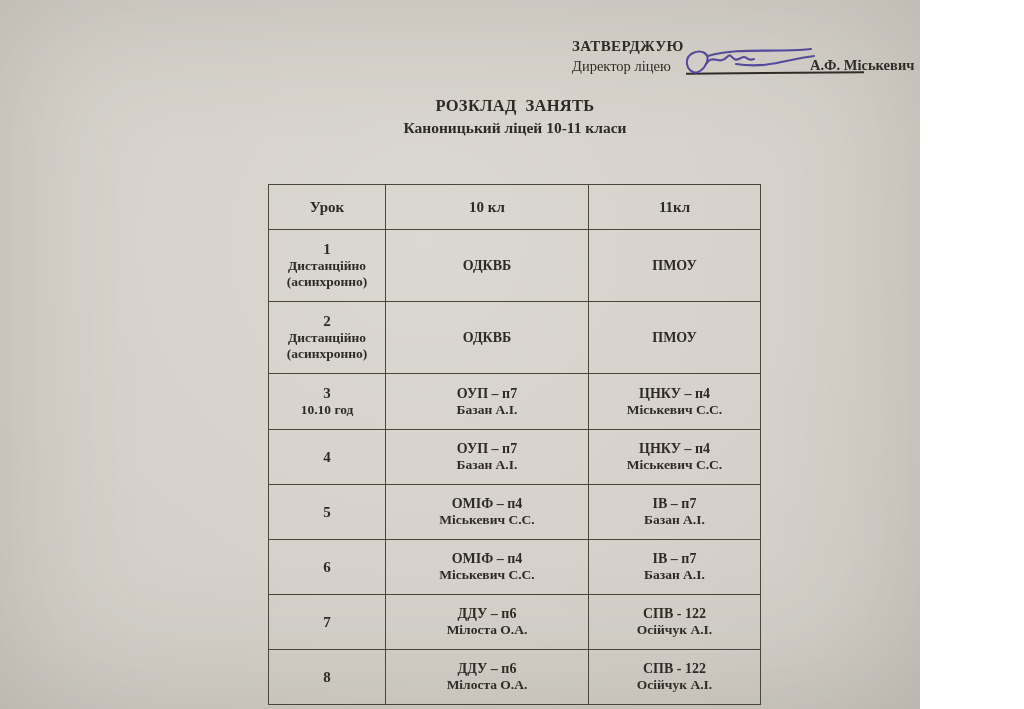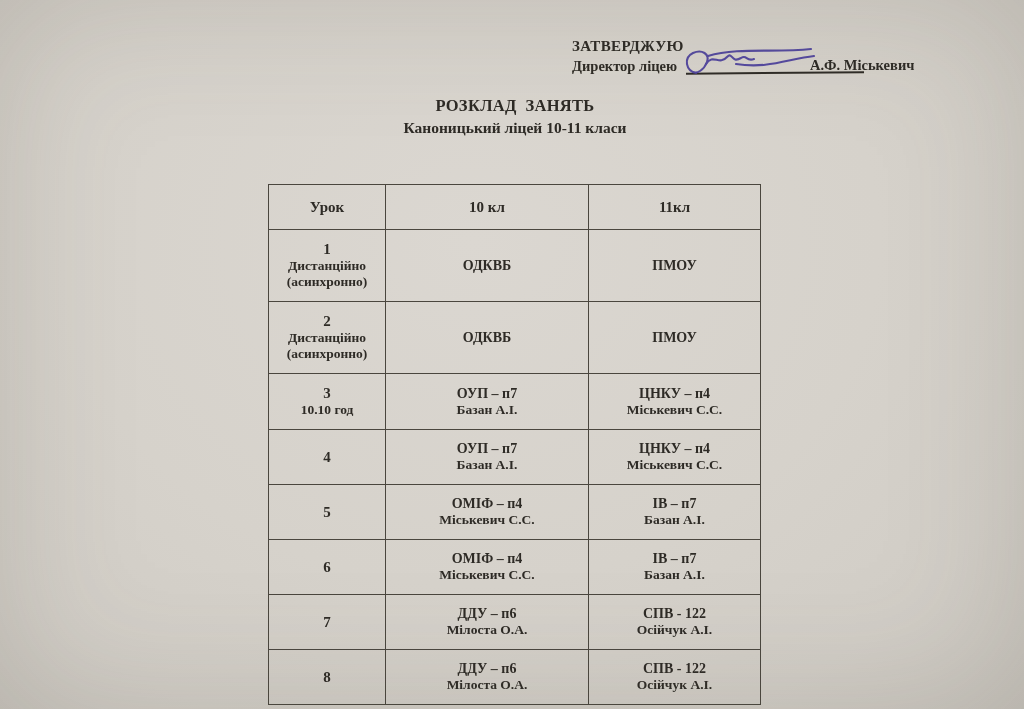--- a/index.html
+++ b/index.html
@@ -1,33 +1,33 @@
 <!DOCTYPE html>
 <html><head>
 <meta charset="utf-8">
 <style>
   html,body{margin:0;padding:0;}
   body{
     width:1024px;height:709px;overflow:hidden;
     font-family:"Liberation Serif","DejaVu Serif",serif;
   }
   .photo{
-    position:relative;width:1024px;height:709px;
+    position:relative;width:920px;height:709px;
     background:
       radial-gradient(ellipse at 46% 34%, #dbd7d1 0%, #d6d2cb 52%, #d2cec7 78%, #cbc7c0 100%);
     color:#2e2b26;
   }
   .photo::after{
     content:"";position:absolute;inset:0;pointer-events:none;
     box-shadow:inset 0 0 140px rgba(82,76,66,0.18);
   }
   
   .approval{position:absolute;left:572px;top:36px;line-height:20px;}
   .stamp{font-weight:bold;font-size:15px;letter-spacing:0.4px;}
-  .director-label{font-weight:bold;font-size:14.5px;}
+  .director-label{font-weight:normal;font-size:14.5px;}
   .sig-wrap{position:absolute;left:680px;top:42px;width:160px;height:40px;}
   .sig-line{
     position:absolute;left:686px;top:72px;width:178px;height:2px;
     background:#2f2c27;transform:rotate(-0.5deg);
   }
   .director-name{
     position:absolute;left:810px;top:57px;font-weight:bold;font-size:14.5px;
     white-space:nowrap;
   }
   

